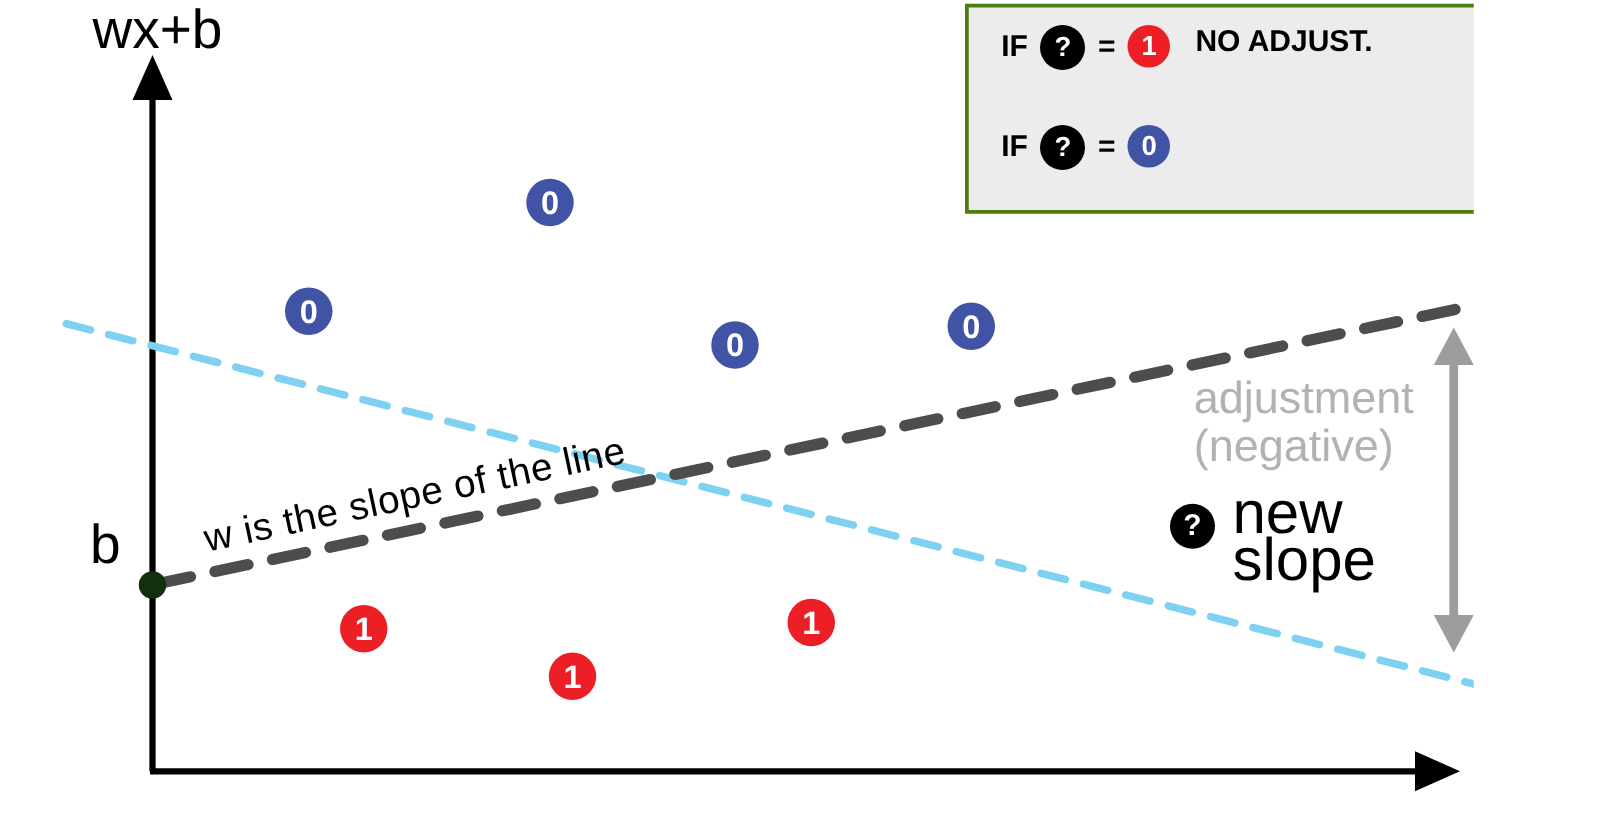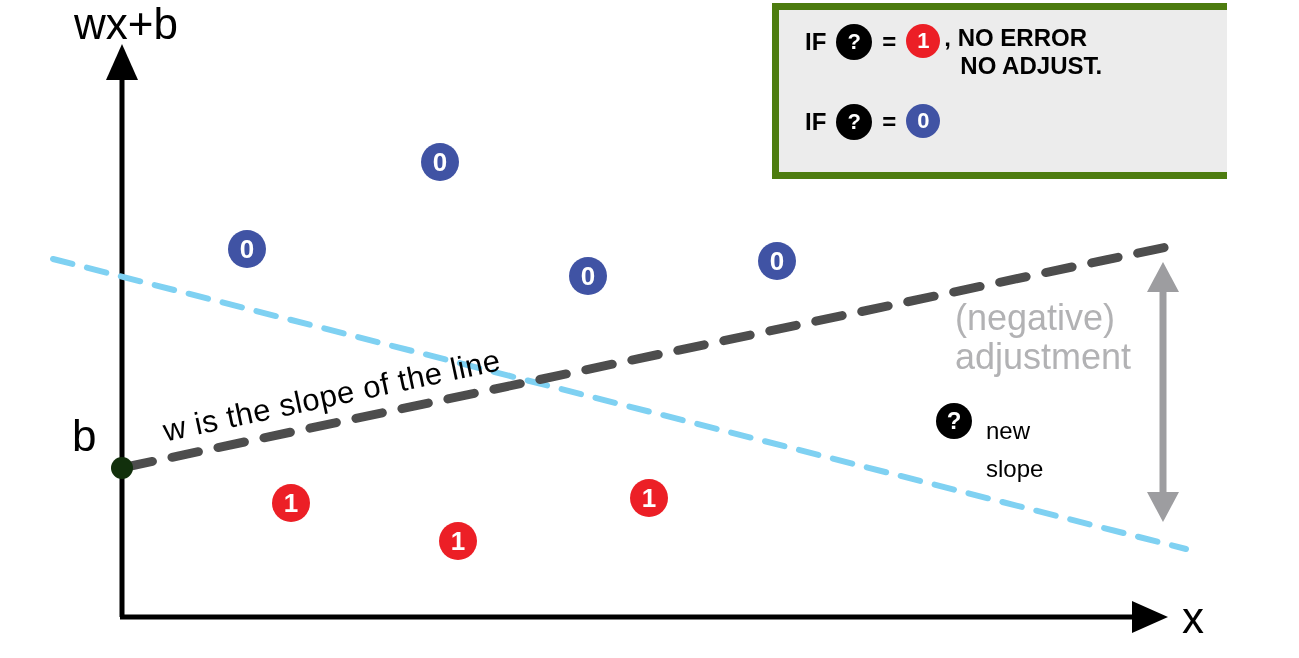--- a/index.html
+++ b/index.html
@@ -4,21 +4,20 @@
 <style>
   html, body { margin: 0; padding: 0; background: #ffffff; }
   #stage {
     position: relative;
     width: 1179px;
     height: 658px;
     background: #ffffff;
     overflow: hidden;
     font-family: "Liberation Sans", sans-serif;
     color: #000000;
-    padding-left: 48px;
   }
   #graphics { position: absolute; left: 0; top: 0; }
 
   .axis-label { position: absolute; font-weight: bold; font-size: 40px; line-height: 1; }
   #ylabel { left: 74px; top: 2px; font-weight: normal; font-size: 44px; }
   #blabel { left: 72px; top: 414px; font-weight: normal; font-size: 44px; }
   #xlabel { left: 1182px; top: 596px; font-weight: normal; font-size: 44px; }
 
   .slope-text {
     position: absolute;
@@ -58,32 +57,31 @@
     background: #000000;
     color: #ffffff;
     font-size: 24px;
     font-weight: bold;
     line-height: 36px;
     text-align: center;
   }
   .newpoint-label {
     position: absolute;
     left: 986px; top: 392px;
-    font-size: 24px;
+    font-size: 48px;
     line-height: 38px;
     white-space: nowrap;
-    margin-top: 20px;
   }
 
   .legend {
     position: absolute;
     left: 772px; top: 3px;
     width: 466px; height: 162px;
     background: #ececec;
-    border: 7px solid #4d7c0f;
+    border: 3px solid #4d7c0f;
     box-sizing: content-box;
   }
   .legend-row {
     position: absolute;
     left: 26px;
     display: flex;
     align-items: flex-start;
   }
   .legend-row.row1 { top: 14px; }
   .legend-row.row2 { top: 94px; }
@@ -137,38 +135,37 @@
       <div class="point-chip" style="left: 421px; top: 143px; background: rgb(64, 83, 164);">0</div>
       <div class="point-chip" style="left: 228px; top: 230px; background: rgb(64, 83, 164);">0</div>
       <div class="point-chip" style="left: 569px; top: 257px; background: rgb(64, 83, 164);">0</div>
       <div class="point-chip" style="left: 758px; top: 242px; background: rgb(64, 83, 164);">0</div>
       <div class="point-chip" style="left: 272px; top: 484px; background: rgb(236, 31, 38);">1</div>
       <div class="point-chip" style="left: 439px; top: 522px; background: rgb(236, 31, 38);">1</div>
       <div class="point-chip" style="left: 630px; top: 479px; background: rgb(236, 31, 38);">1</div>
     </div>
 
   <div class="adjustment-label">
+    <div>adjustment</div>
     <div>(negative)</div>
-    <div>adjustment</div>
   </div>
 
   <div class="newpoint-badge">?</div>
   <div class="newpoint-label">
     <div>new</div>
     <div>slope</div>
   </div>
 
   <div class="legend">
     <div class="legend-row row1">
       <span class="lg-if">IF</span>
       <span class="chip black">?</span>
       <span class="lg-eq">=</span>
       <span class="chip" id="chip-red" style="background: rgb(236, 31, 38);">1</span>
       <span class="lg-text">
-        <div>, NO ERROR</div>
         <div class="indent">NO ADJUST.</div>
       </span>
     </div>
     <div class="legend-row row2">
       <span class="lg-if">IF</span>
       <span class="chip black">?</span>
       <span class="lg-eq">=</span>
       <span class="chip" id="chip-blue" style="background: rgb(64, 83, 164);">0</span>
       <span class="lg-text">
       </span>

